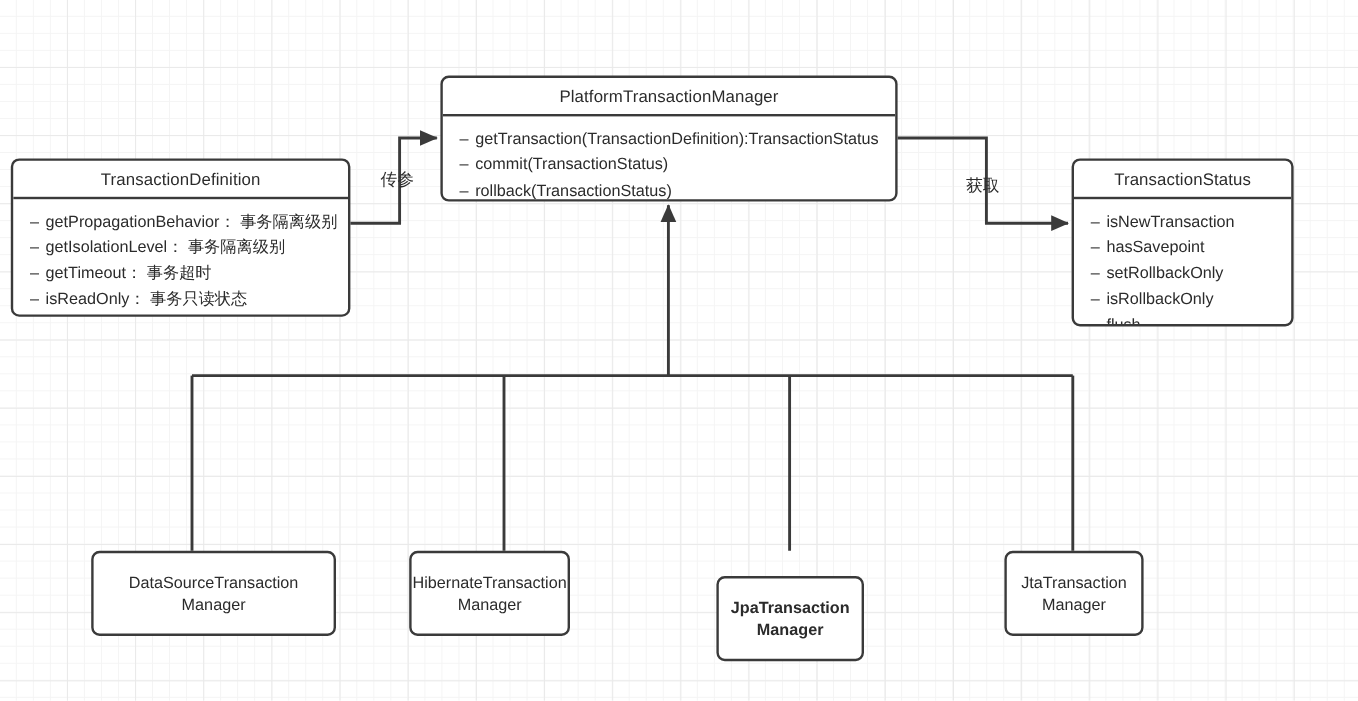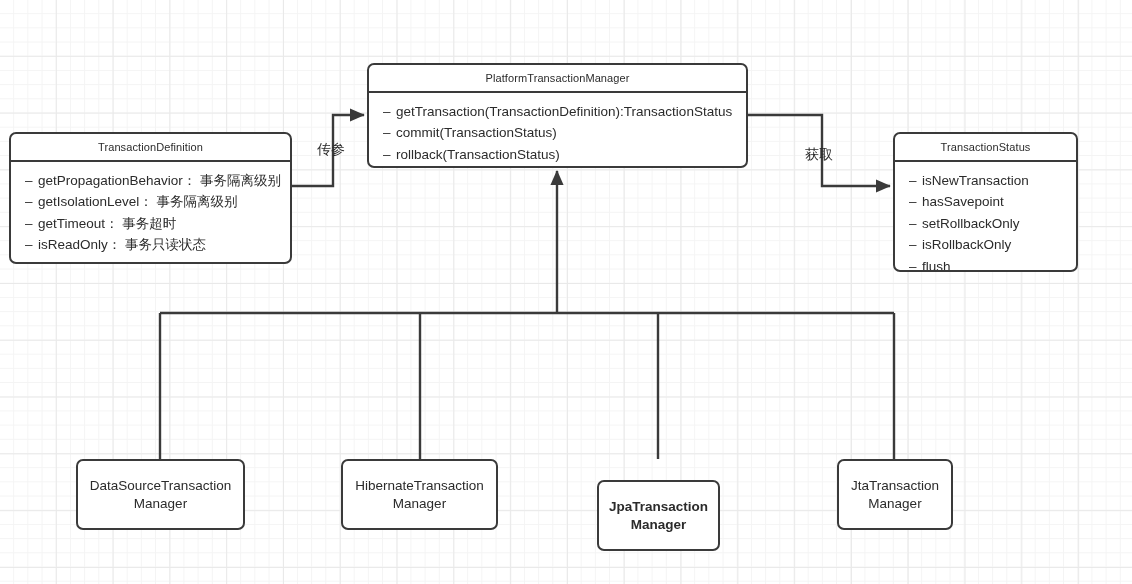--- a/index.html
+++ b/index.html
@@ -39,21 +39,21 @@
     box-sizing: border-box;
     background: #ffffff;
     border: 2px solid #3a3a3a;
     border-radius: 7px;
     display: flex;
     flex-direction: column;
     overflow: hidden;
   }
   .uml-title {
     text-align: center;
-    font-size: 11px;
+    font-size: 14px;
     color: #2b2b2b;
     padding: 7px 6px 7px 6px;
     letter-spacing: 0.1px;
     white-space: nowrap;
   }
   .uml-divider {
     height: 0;
     border-top: 2px solid #3a3a3a;
   }
   .uml-members {
@@ -158,28 +158,28 @@
     <div class="uml-members">
       <div class="uml-member"><span class="dash">–</span><span>isNewTransaction</span></div>
       <div class="uml-member"><span class="dash">–</span><span>hasSavepoint</span></div>
       <div class="uml-member"><span class="dash">–</span><span>setRollbackOnly</span></div>
       <div class="uml-member"><span class="dash">–</span><span>isRollbackOnly</span></div>
       <div class="uml-member"><span class="dash">–</span><span>flush</span></div>
 
     </div>
   </div>
 
-  <div class="leaf-box" style="left:76px; top:459px; width:169px; height:71px;justify-content:center;">
+  <div class="leaf-box" style="left:76px; top:459px; width:204px; height:71px;justify-content:center;">
     <div>
       <span>DataSourceTransaction</span><br>
       <span>Manager</span>
     </div>
   </div>
 
-  <div class="leaf-box" style="left:341px; top:459px; width:157px; height:71px;">
+  <div class="leaf-box" style="left:341px; top:459px; width:134px; height:71px;">
     <div>
       <span>HibernateTransaction</span><br>
       <span>Manager</span>
     </div>
   </div>
 
   <div class="leaf-box" style="left:597px; top:480px; width:123px; height:71px;font-weight:bold;">
     <div>
       <span>JpaTransaction</span><br>
       <span>Manager</span>

